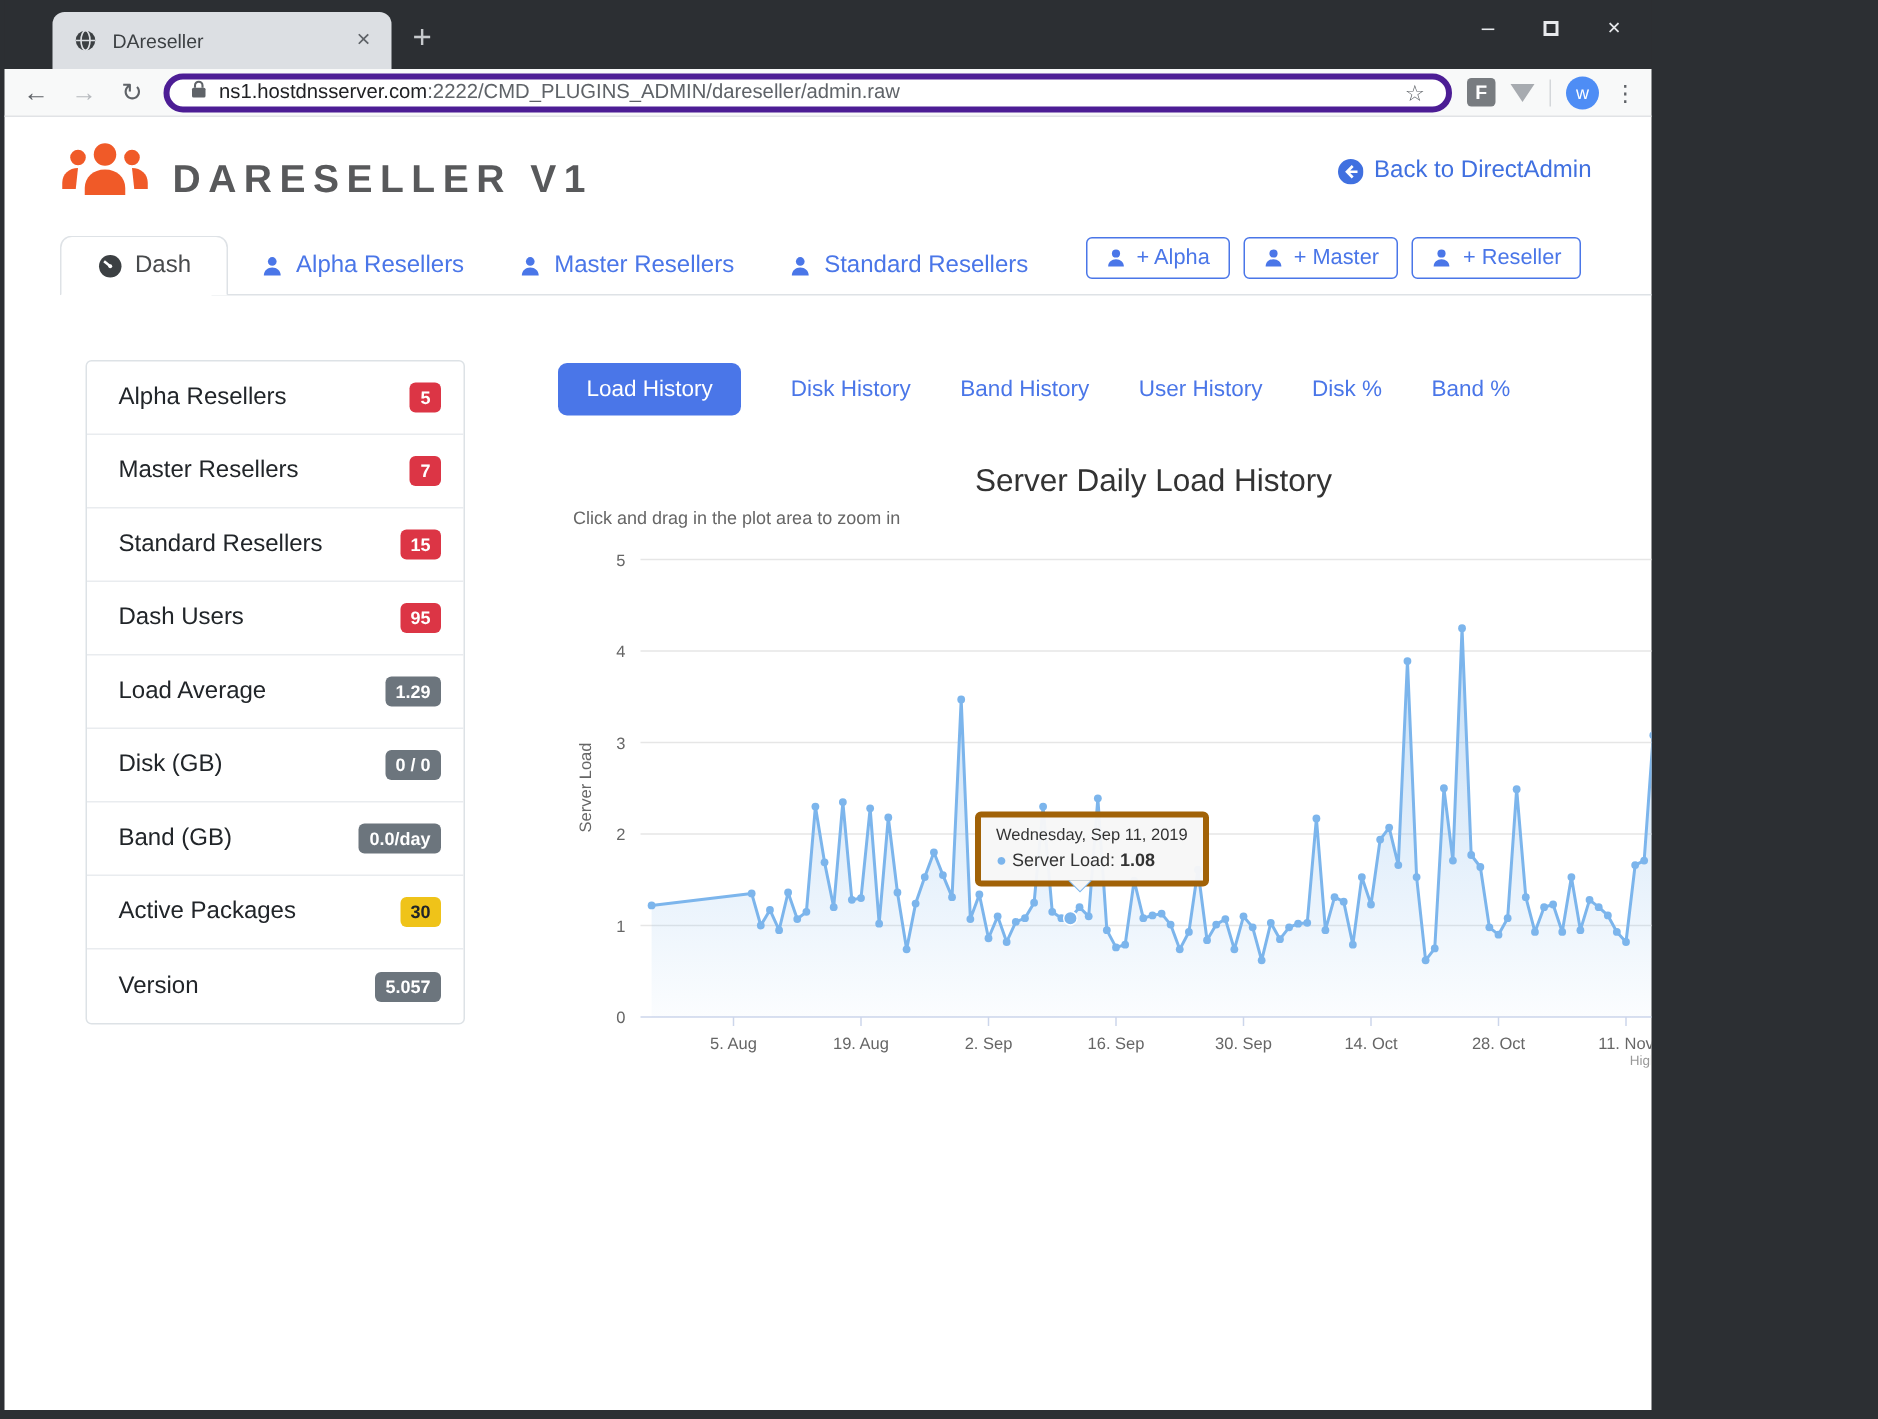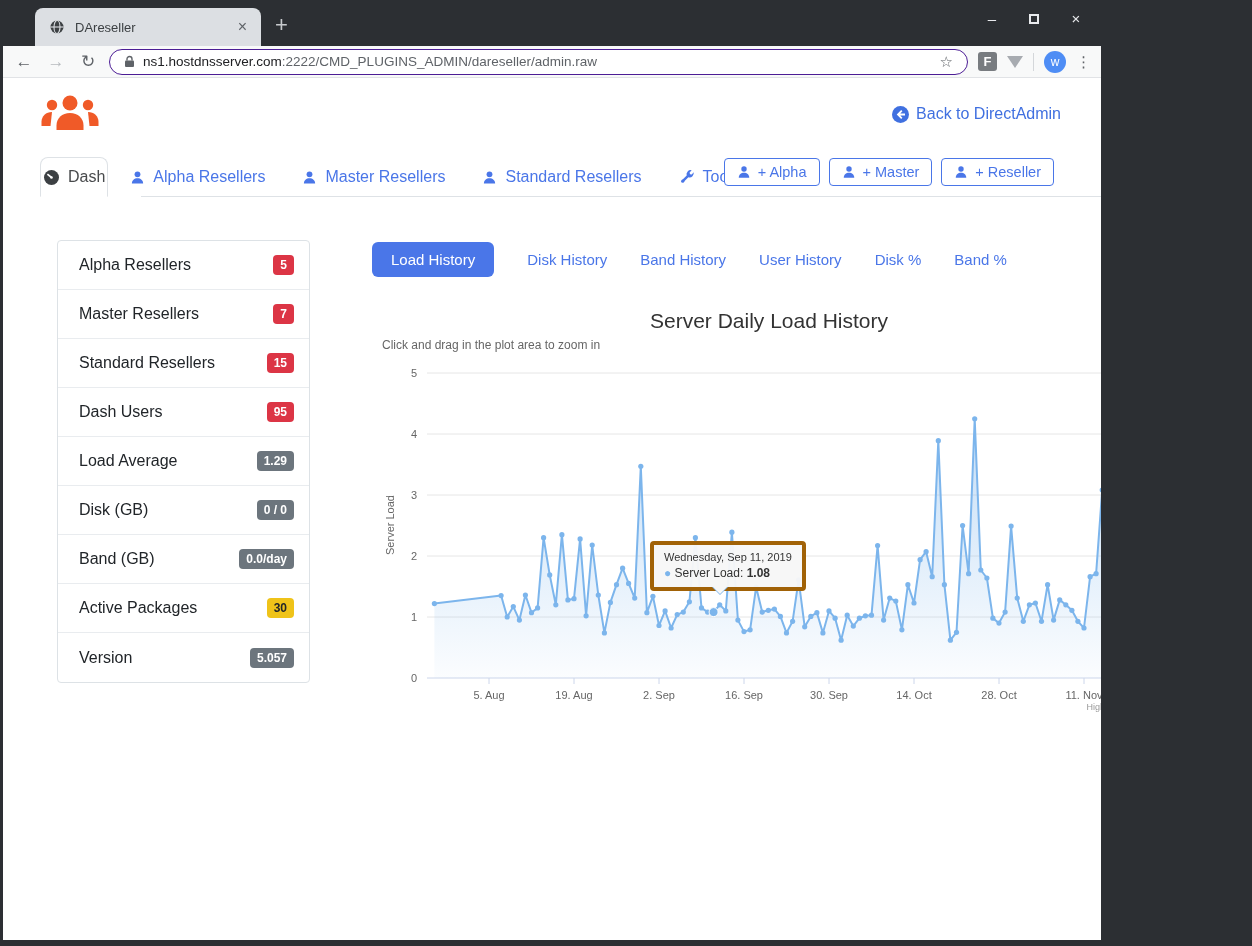--- a/index.html
+++ b/index.html
@@ -13,22 +13,22 @@
           border-radius:8px 8px 0 0; display:flex; align-items:center; padding:0 10px 0 14px; }
   .btab-title { flex:1; font-size:13px; color:#3c4043; margin-left:10px; white-space:nowrap; overflow:hidden; }
   .btab-close { color:#5f6368; font-size:16px; line-height:16px; padding:0 4px; }
   .newtab { position:absolute; left:272px; top:12px; color:#c7cacd; font-size:22px; font-weight:400; }
   .wincontrols { position:absolute; right:18px; top:10px; display:flex; gap:30px; align-items:center; }
   .wc { color:#e8eaed; font-size:15px; width:14px; text-align:center; }
   .wc-max { width:10px; height:10px; border:2px solid #e8eaed; display:inline-block; }
   .toolbar { height:32px; background:#f8f9f9; border-bottom:1px solid #e1e3e6; display:flex; align-items:center; padding:0 10px; gap:10px; }
   .navico { color:#5f6368; font-size:17px; width:22px; text-align:center; }
   .navico.disabled { color:#b6babe; }
-  .omnibox { flex:1; height:26px; background:#fff; border:1px solid #4c1d95; border-radius:13px;
-             display:flex; align-items:center; padding:0 14px; gap:8px; font-size:13.5px; }
+  .omnibox { flex:1; height:26px; background:#fff; border:4px solid #4c1d95; border-radius:13px;
+             display:flex; padding:0 14px; gap:8px; font-size:13.5px; }
   .url-host { color:#202124; }
   .url-path { color:#5f6368; }
   .star { color:#5f6368; font-size:15px; margin-left:auto; }
   .ext-f { width:19px; height:19px; background:#787c80; border-radius:3px; color:#fff; font-weight:700;
            font-size:13px; text-align:center; line-height:19px; }
   .ext-v { width:0; height:0; border-left:8px solid transparent; border-right:8px solid transparent; border-top:12px solid #a7abb0; }
   .tdiv { width:1px; height:18px; background:#d4d7da; }
   .avatar { width:22px; height:22px; border-radius:50%; background:#4e8df5; color:#fff; font-size:12px;
             text-align:center; line-height:22px; }
   .kebab { color:#5f6368; font-size:15px; letter-spacing:0; }
@@ -38,21 +38,21 @@
 
   .logo { position:absolute; left:37px; top:16px; }
   .brand { position:absolute; left:112px; top:26px; font-size:26px; font-weight:700; letter-spacing:5px;
            color:#58595b; white-space:nowrap; }
   .backlink { position:absolute; right:40px; top:27px; display:flex; align-items:center; gap:7px;
               color:#4070e0; font-size:16px; text-decoration:none; }
 
   .navrow { position:absolute; left:37px; top:79px; height:40px; display:flex; align-items:stretch; }
   .nav-underline { position:absolute; left:138px; top:118px; width:988px; height:1px; background:#dee2e6; }
   .tab-active { display:flex; align-items:center; gap:8px; background:#fff; border:1px solid #dee2e6;
-                border-bottom:1px solid #fff; border-radius:8px 8px 0 0; padding:0 2px; color:#484a4c;
+                border-bottom:1px solid #fff; border-radius:8px 8px 0 0; padding:0 24px; color:#484a4c;
                 font-size:16px; position:relative; z-index:2; }
   .tab-link { display:flex; align-items:center; gap:8px; padding:0 15px; margin-left:7px; color:#4a76e8;
               font-size:16px; text-decoration:none; }
   .actions { position:absolute; right:47px; top:80px; display:flex; gap:9px; }
   .action-btn { display:flex; align-items:center; gap:7px; border:1px solid #4a76e8; border-radius:4px;
                 background:#fff; color:#4a76e8; font-size:14.5px; padding:5px 12px; }
 
   .sidebar { position:absolute; left:54px; top:162px; width:253px; border:1px solid #dde2e6; border-radius:4px;
              list-style:none; background:#fff; }
   .sidebar li { height:49px; display:flex; align-items:center; justify-content:space-between;
@@ -124,20 +124,21 @@
   <div class="page">
 
     <svg class="logo" width="60" height="46" viewBox="0 0 60 46" fill="#f05a28">
       <circle cx="12" cy="11" r="5.2"></circle>
       <circle cx="48" cy="11" r="5.2"></circle>
       <circle cx="30" cy="9" r="7.5"></circle>
       <path d="M12 18c-6 0-10.5 4.2-10.5 9.8V32h9z"></path>
       <path d="M48 18c6 0 10.5 4.2 10.5 9.8V32h-9z"></path>
       <path d="M30 19c-8 0-13.5 5.4-13.5 12.4V36h27v-4.6C43.5 24.4 38 19 30 19z"></path>
     </svg>
+    <div class="brand">DARESELLER V1</div>
 
     <a class="backlink" href="#">
       <svg width="17" height="17" viewBox="0 0 17 17">
         <circle cx="8.5" cy="8.5" r="8.5" fill="#4070e0"></circle>
         <path d="M9.8 4.7 6 8.5l3.8 3.8M6.3 8.5H13" fill="none" stroke="#fff" stroke-width="1.8"></path>
       </svg>
       <span>Back to DirectAdmin</span>
     </a>
 
     <div class="nav-underline"></div>

